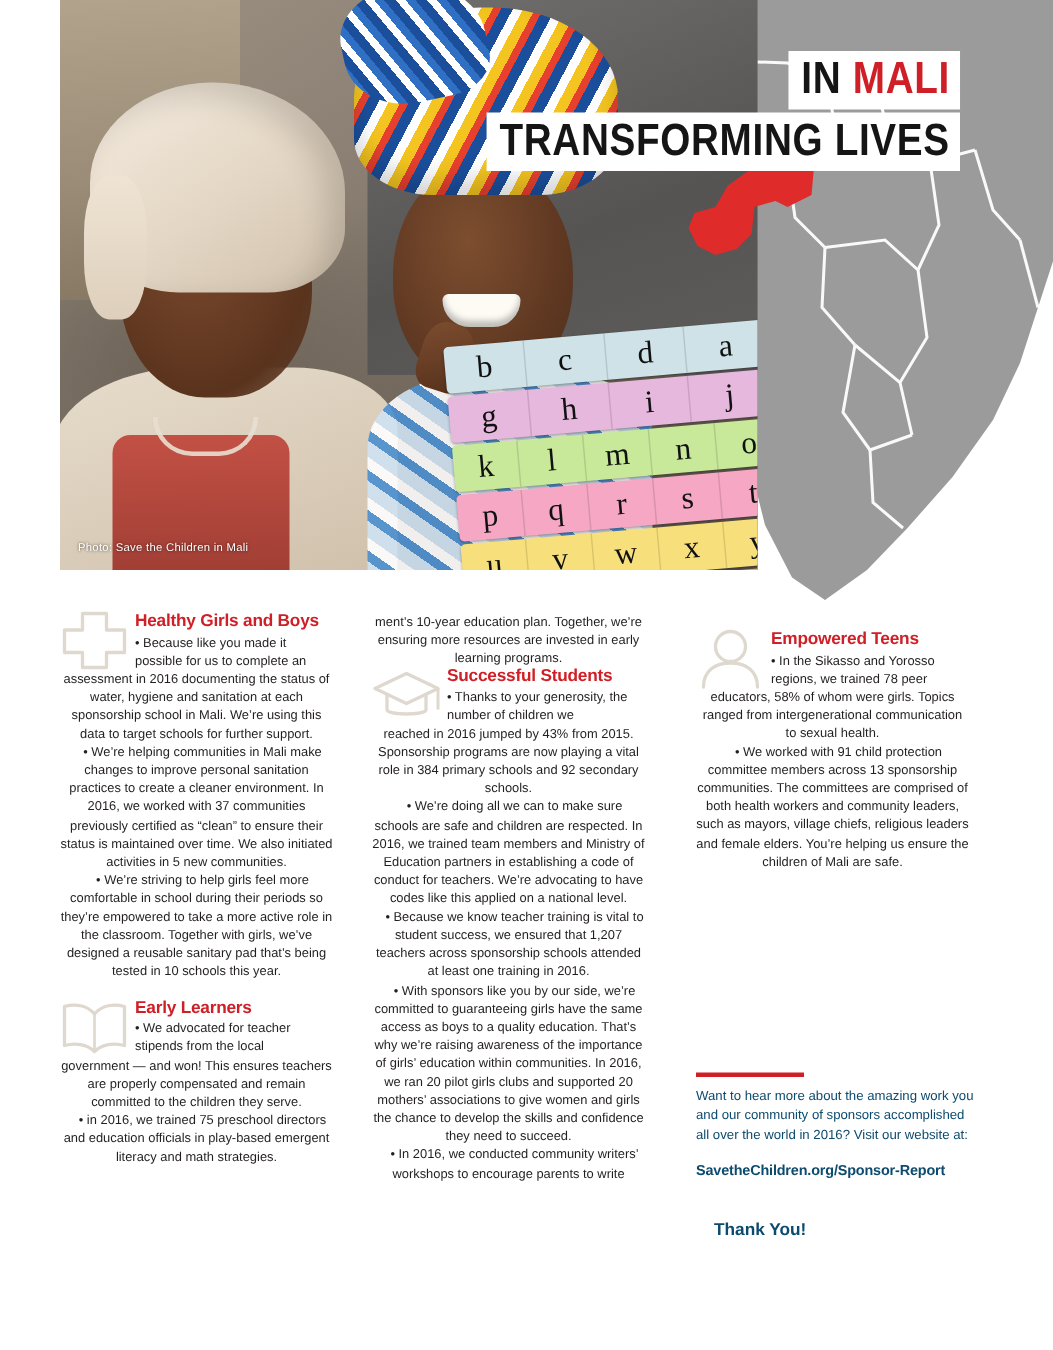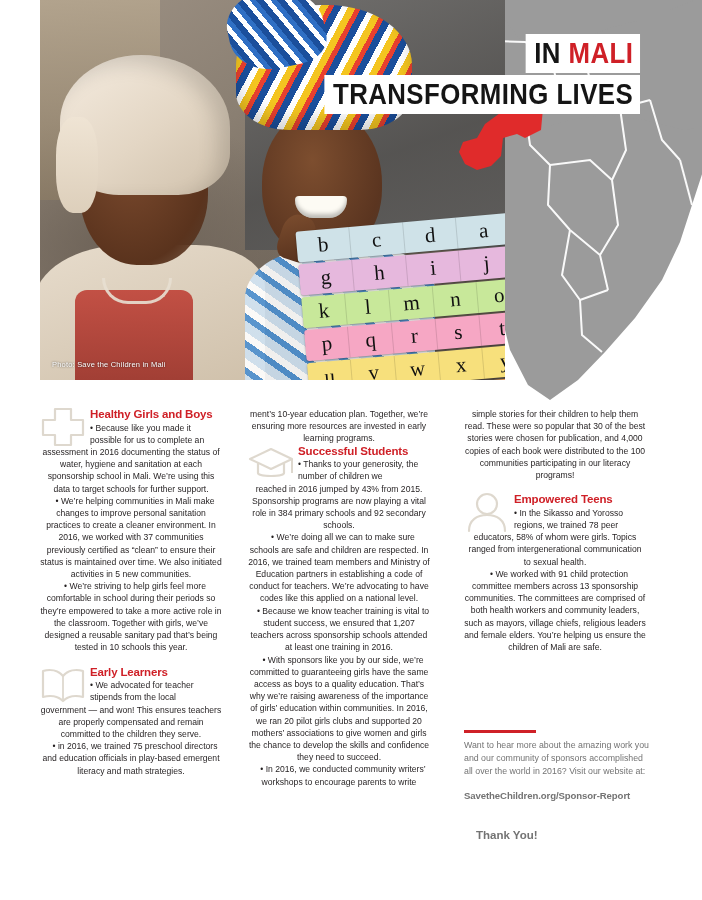--- a/index.html
+++ b/index.html
@@ -241,23 +241,23 @@
   }
   .sec-firstlines {
     margin-left: 50px;
   }
   p { margin: 0; text-align: center; }
   p.ind { text-indent: 8px; }
 
   
   .cta {
     position: absolute;
-    left: 464px; top: 322px;
+    left: 464px; top: 307px;
     width: 190px;
-    color: #737373;
+    color: #0c4a6e;
   }
   .cta-rule {
     width: 72px; height: 3px;
     background: #cf2027;
     margin-bottom: 6px;
   }
   .cta-body { font-size: 8.8px; line-height: 1.5; font-weight: 500; }
   .cta-url {
     margin-top: 11px;
     font-size: 9.6px;
@@ -415,21 +415,20 @@
         <div class="sec-firstlines">• Thanks to your generosity, the number of children we</div>
         <p>reached in 2016 jumped by 43% from 2015. Sponsorship programs are now playing a vital role in 384 primary schools and 92 secondary schools.</p>
         <p class="ind">• We’re doing all we can to make sure schools are safe and children are respected. In 2016, we trained team members and Ministry of Education partners in establishing a code of conduct for teachers. We’re advocating to have codes like this applied on a national level.</p>
         <p class="ind">• Because we know teacher training is vital to student success, we ensured that 1,207 teachers across sponsorship schools attended at least one training in 2016.</p>
         <p class="ind">• With sponsors like you by our side, we’re committed to guaranteeing girls have the same access as boys to a quality education. That’s why we’re raising awareness of the importance of girls’ education within communities. In 2016, we ran 20 pilot girls clubs and supported 20 mothers’ associations to give women and girls the chance to develop the skills and confidence they need to succeed.</p>
         <p class="ind">• In 2016, we conducted community writers’ workshops to encourage parents to write</p>
       </div>
     </div>
 
     <div class="col col-3">
-      <p>simple stories for their children to help them read. These were so popular that 30 of the best stories were chosen for publication, and 4,000 copies of each book were distributed to the 100 communities participating in our literacy programs!</p>
 
       <div class="sec" style="margin-top:12px;">
         <svg class="sec-icon" viewBox="0 0 46 42">
           <circle cx="23" cy="13" r="10" fill="none" stroke="#d9d2c6" stroke-width="2.2"></circle>
           <path d="M5,40 C5,29 13,24 23,24 C33,24 41,29 41,40" fill="none" stroke="#d9d2c6" stroke-width="2.2" stroke-linecap="round"></path>
         </svg>
         <div class="sec-head">Empowered Teens</div>
         <div class="sec-firstlines">• In the Sikasso and Yorosso regions, we trained 78 peer</div>
         <p>educators, 58% of whom were girls. Topics ranged from intergenerational communication to sexual health.</p>
         <p class="ind">• We worked with 91 child protection committee members across 13 sponsorship communities. The committees are comprised of both health workers and community leaders, such as mayors, village chiefs, religious leaders and female elders. You’re helping us ensure the children of Mali are safe.</p>

